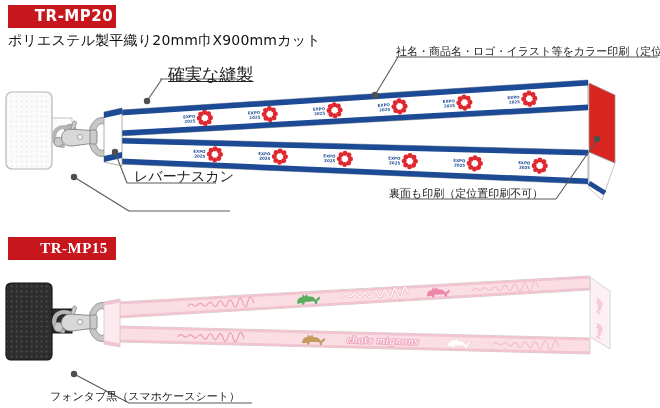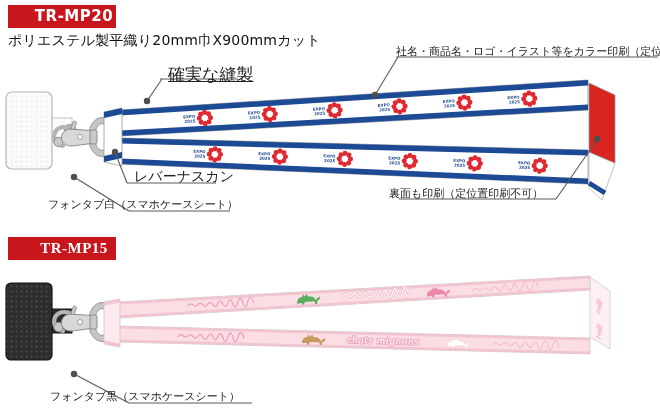--- a/index.html
+++ b/index.html
@@ -197,21 +197,20 @@
 
   <div class="badge" style="left:8px;top:5px;">TR-MP20</div>
   <div class="spec" style="left:8px;top:32px;">ポリエステル製平織り20mm巾X900mmカット</div>
 
   <div class="callout fs13" style="left:168px;top:63px;">確実な縫製</div>
 
   <div class="callout fs11 ralign" style="left:396px;top:44px;width:262px;">社名・商品名・ロゴ・イラスト等をカラー印刷（定位置）</div>
 
   <div class="callout fs125" style="left:134px;top:168px;">レバーナスカン</div>
 
-  <div class="callout fs11" style="left:48px;top:197px;">フォンタブ白（スマホケースシート）</div>
 
   <div class="callout fs11" style="left:389px;top:186px;">裏面も印刷（定位置印刷不可）</div>
 
   <div class="badge" style="left:8px;top:237px;font-family:Liberation Serif, serif;">TR-MP15</div>
 
   <div class="callout fs11" style="left:50px;top:389px;text-align:center;">フォンタブ黒（スマホケースシート）</div>
 
 </div>
 
 </body></html>

